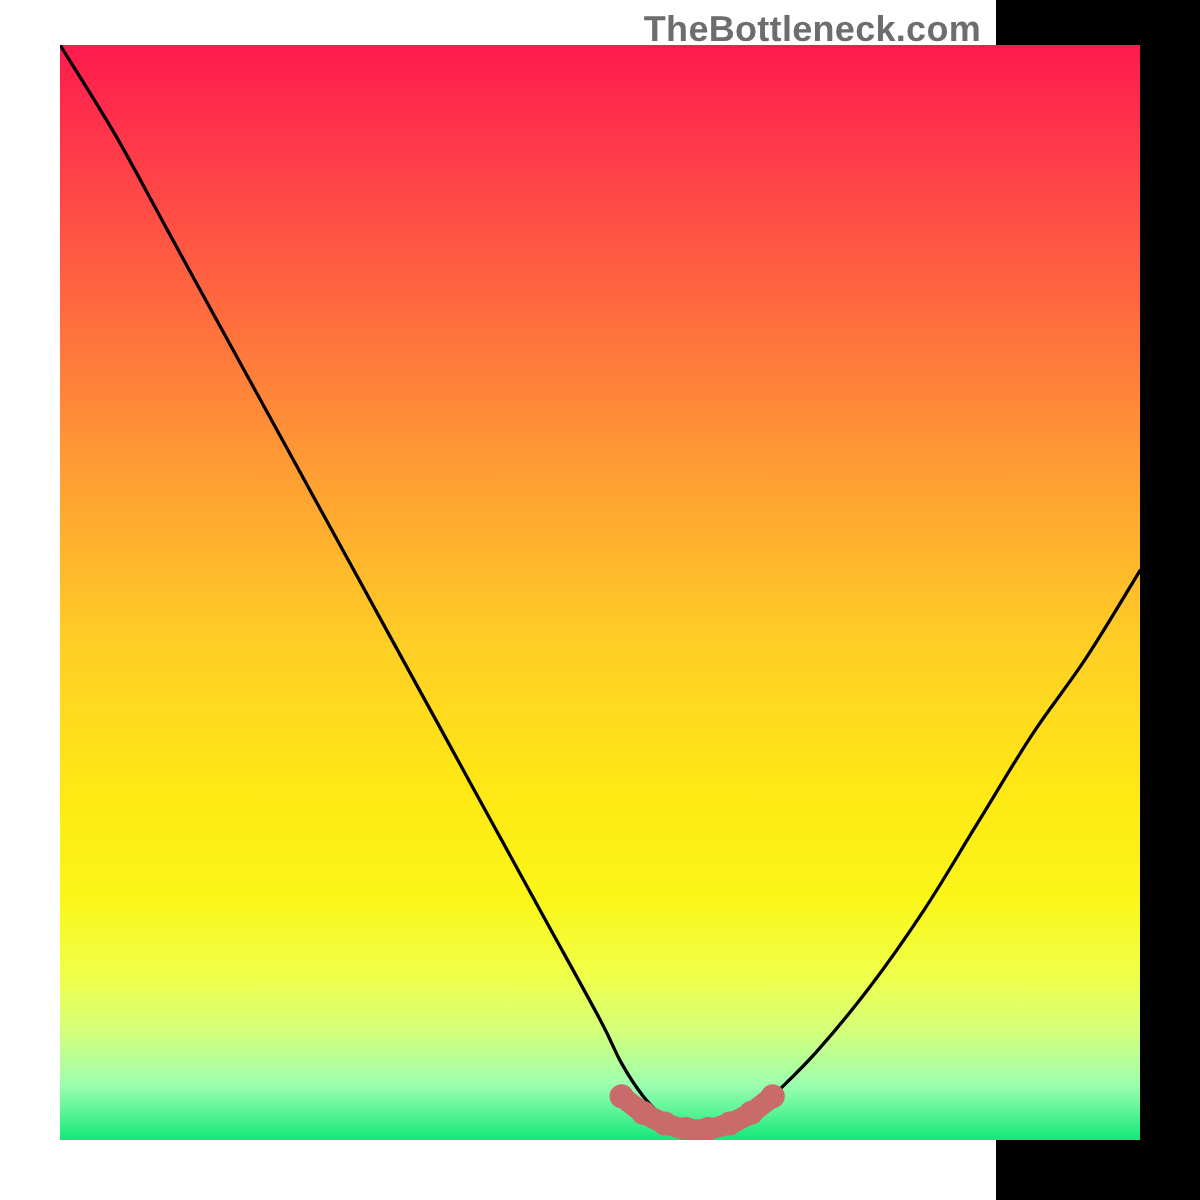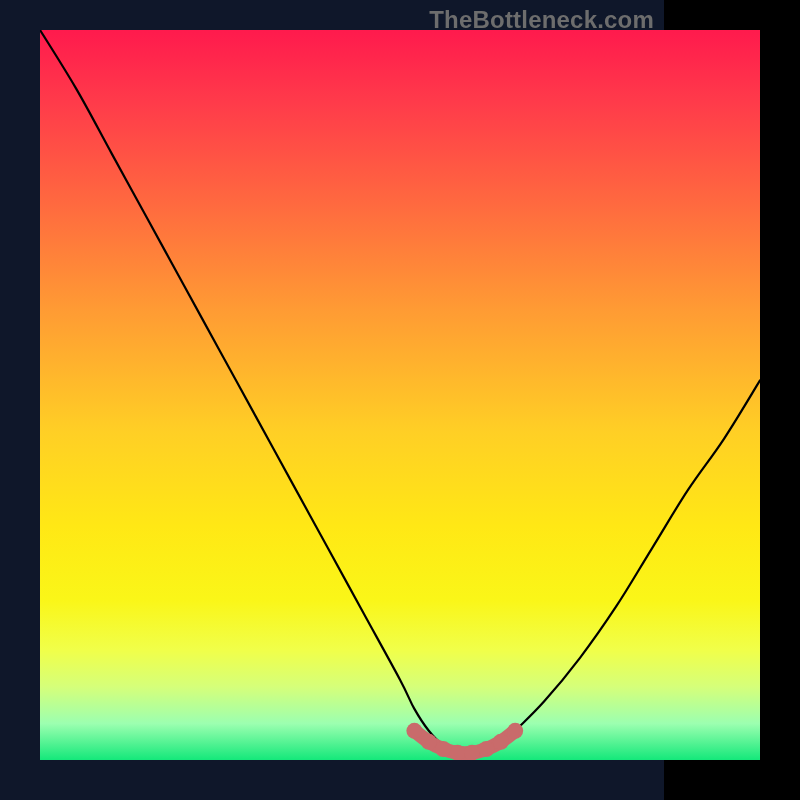--- a/index.html
+++ b/index.html
@@ -7,21 +7,21 @@
     padding: 0;
     width: 800px;
     height: 800px;
     background: #000;
     overflow: hidden;
   }
   .outer {
     position: relative;
     width: 664px;
     height: 800px;
-    background: #0f172a;
+    background: #ffffff;
     text-align: center;
   }
   .plot-area {
     position: absolute;
     left: 40px;
     top: 30px;
     width: 720px;
     height: 730px;
     background: linear-gradient(to bottom,
       #ff1a4d 0%,

